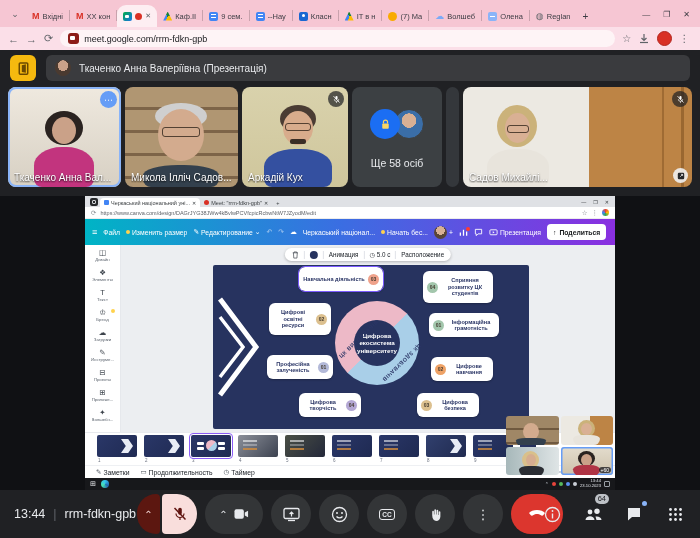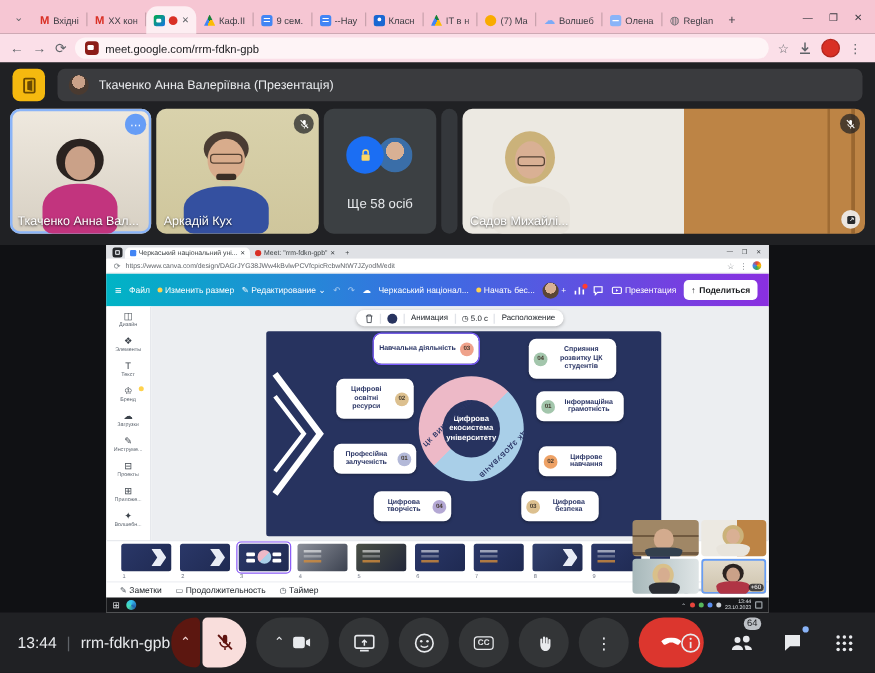--- a/index.html
+++ b/index.html
@@ -261,22 +261,29 @@
       <div class="tile speaking" style="width:113px;background:linear-gradient(#efe9df,#d7d0c3)">
         <div class="hair" style="left:37px;top:24px;width:38px;height:34px;background:#2a2320"></div>
         <div class="head" style="left:44px;top:30px;width:24px;height:27px;background:#caa188"></div>
         <div class="torso" style="left:26px;top:60px;width:60px;height:40px;background:#c2347e"></div>
         <div class="menu3 fc">
             <span>⋯</span>
           </div>
         <div class="nm">Ткаченко Анна Вал...</div>
       </div>
 
-
-      <div class="tile" style="width:130px;background:linear-gradient(#d9d2ac,#cfc69c)">
+      <div class="tile" style="width:113px;background:repeating-linear-gradient(#b09672 0 20px,#7d6448 20px 23px)">
+        <div class="hair" style="left:30px;top:16px;width:52px;height:26px;background:#cfcfcf"></div>
+        <div class="head" style="left:33px;top:22px;width:46px;height:52px;background:#d3ab8e"></div>
+        <div class="glasses" style="left:37px;top:40px;width:38px;height:10px"></div>
+        <div class="torso" style="left:18px;top:78px;width:76px;height:22px;background:#33404d"></div>
+        <div class="nm">Микола Ілліч Садов...</div>
+      </div>
+
+      <div class="tile" style="width:106px;background:linear-gradient(#d9d2ac,#cfc69c)">
         <div class="hair" style="left:38px;top:18px;width:36px;height:28px;background:#4a3c33"></div>
         <div class="head" style="left:41px;top:24px;width:30px;height:34px;background:#d8ac8c"></div>
         <div class="glasses" style="left:43px;top:36px;width:26px;height:8px"></div>
         <div class="blob" style="left:48px;top:52px;width:16px;height:5px;background:#3a2e26;border-radius:2px"></div>
         <div class="torso" style="left:22px;top:62px;width:68px;height:38px;background:#3450a0"></div>
         <div class="micoff fc">
             <svg width="9" height="9" viewBox="0 0 12 12">
               <rect x="4.6" y="1.2" width="2.8" height="5" rx="1.4" fill="#fff"></rect>
               <path d="M3 5.5a3 3 0 006 0M6 8.5v2" stroke="#fff" fill="none" stroke-width=".9"></path>
               <path d="M2 1.5l8 8.5" stroke="#fff" stroke-width="1.1"></path>

